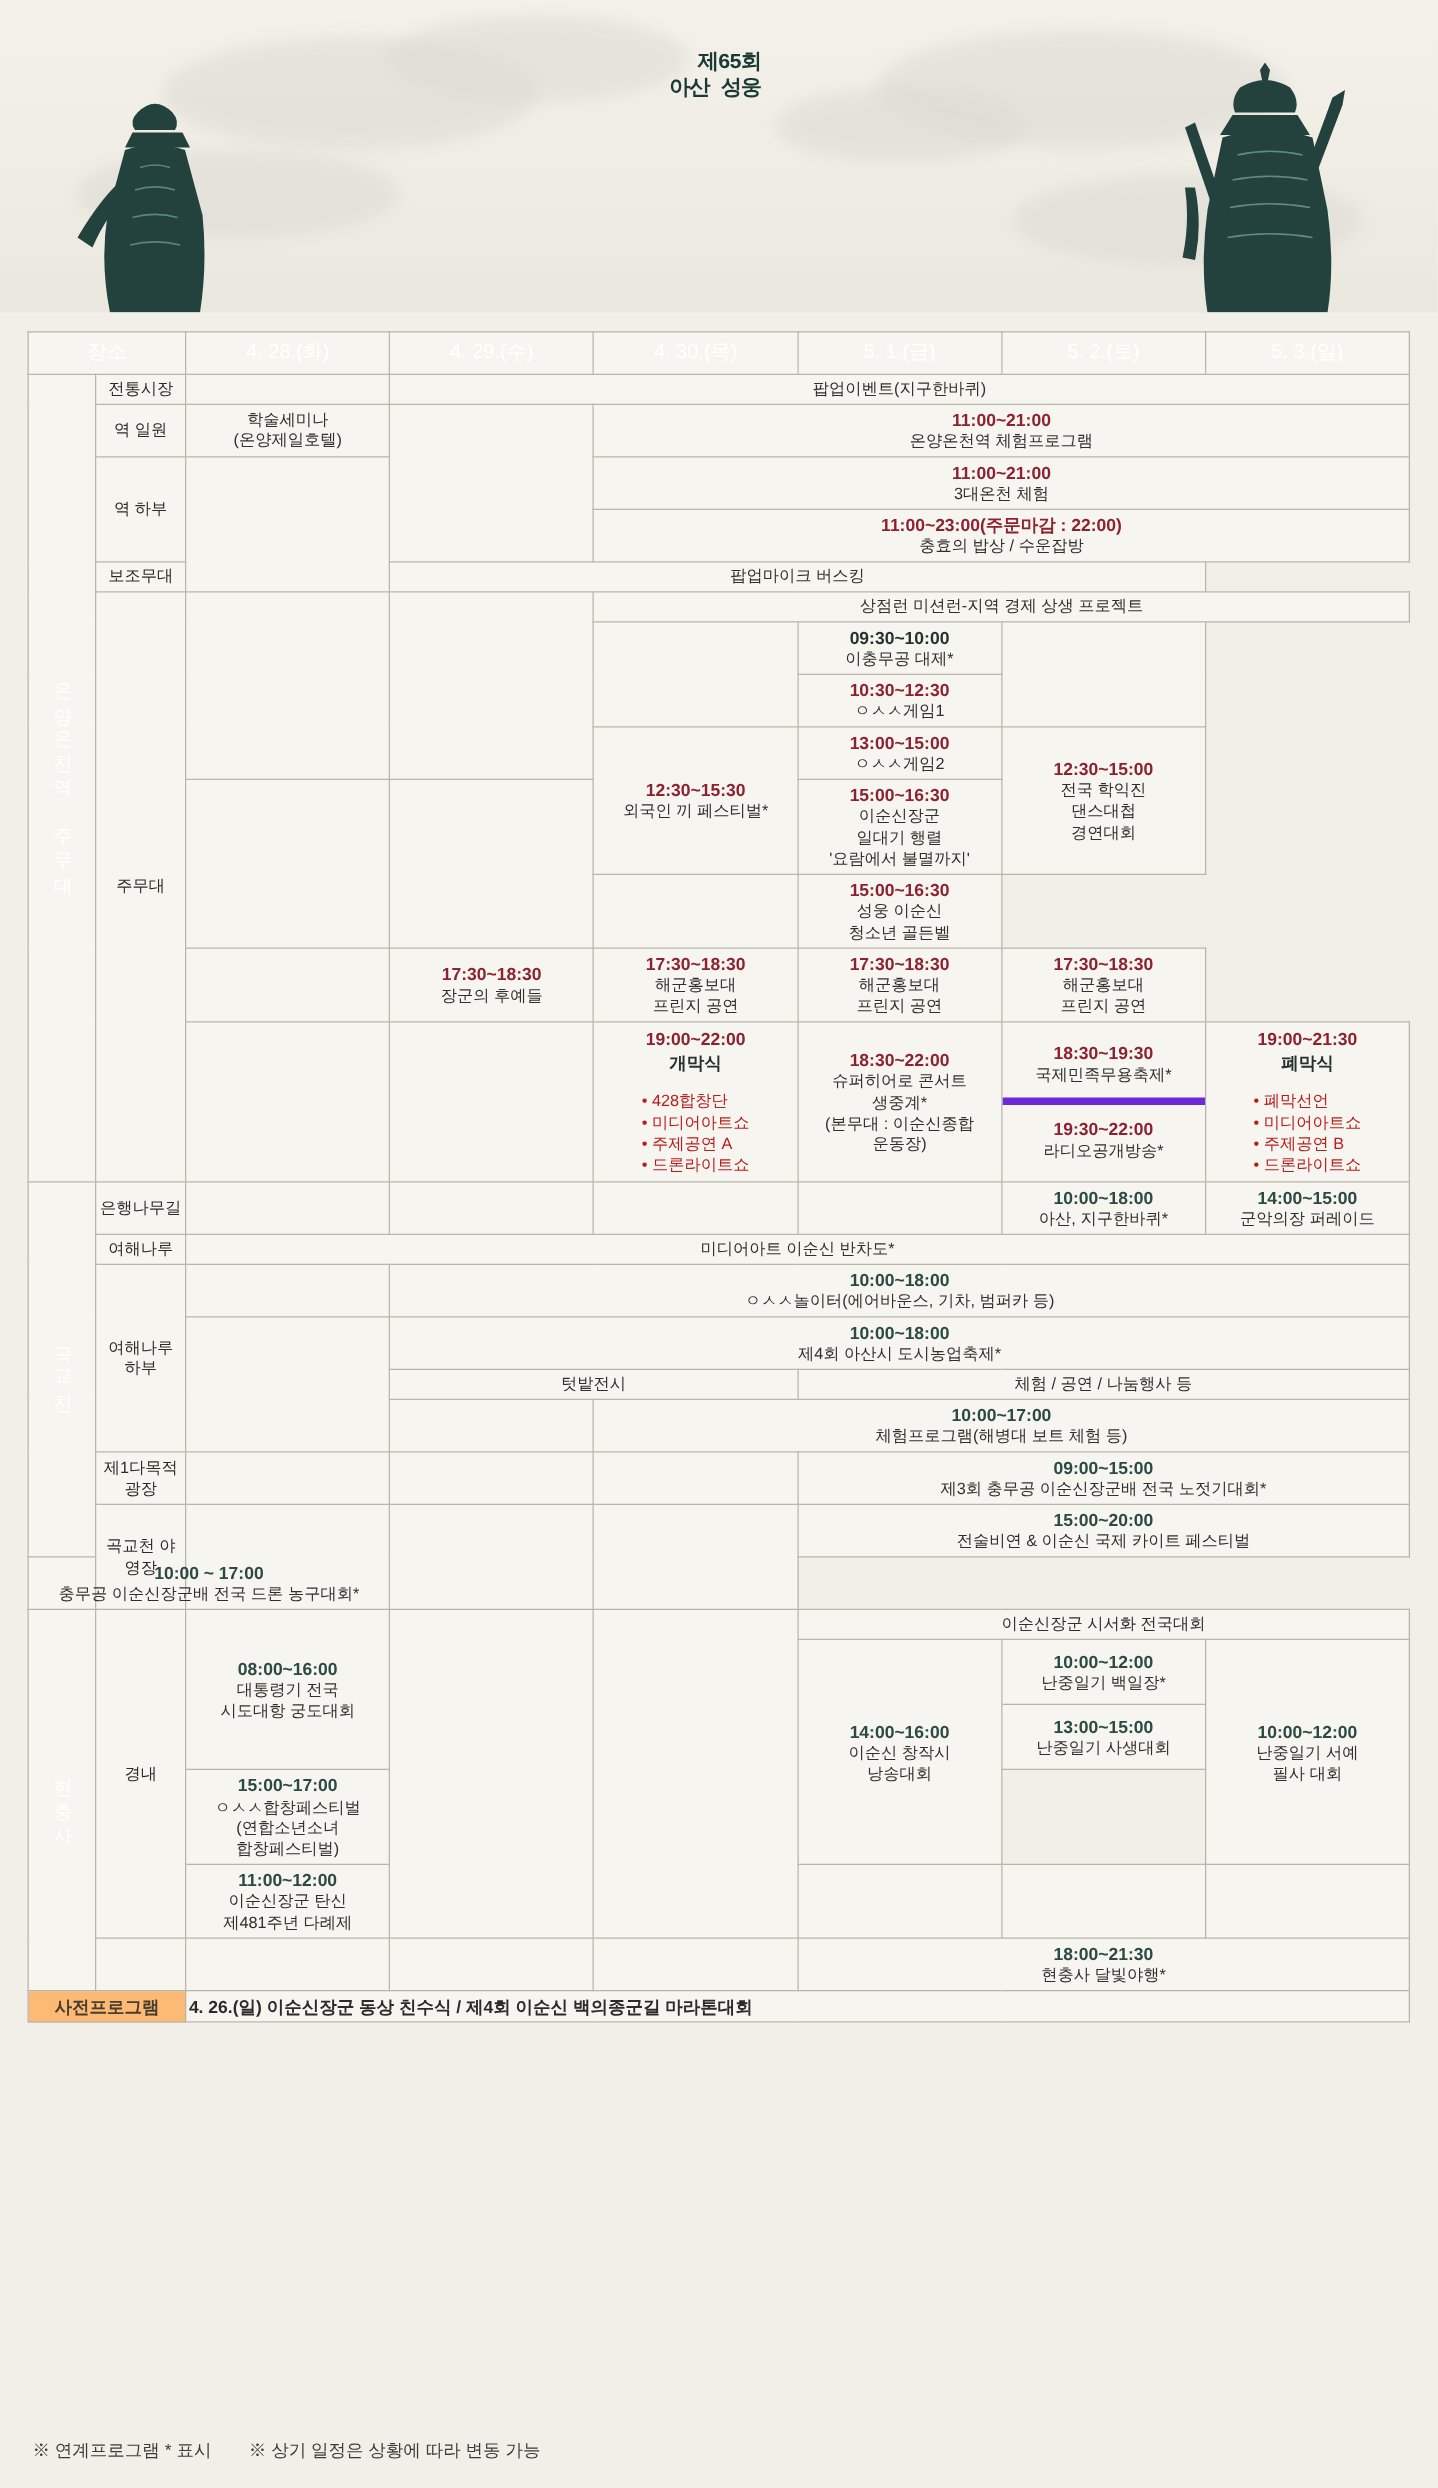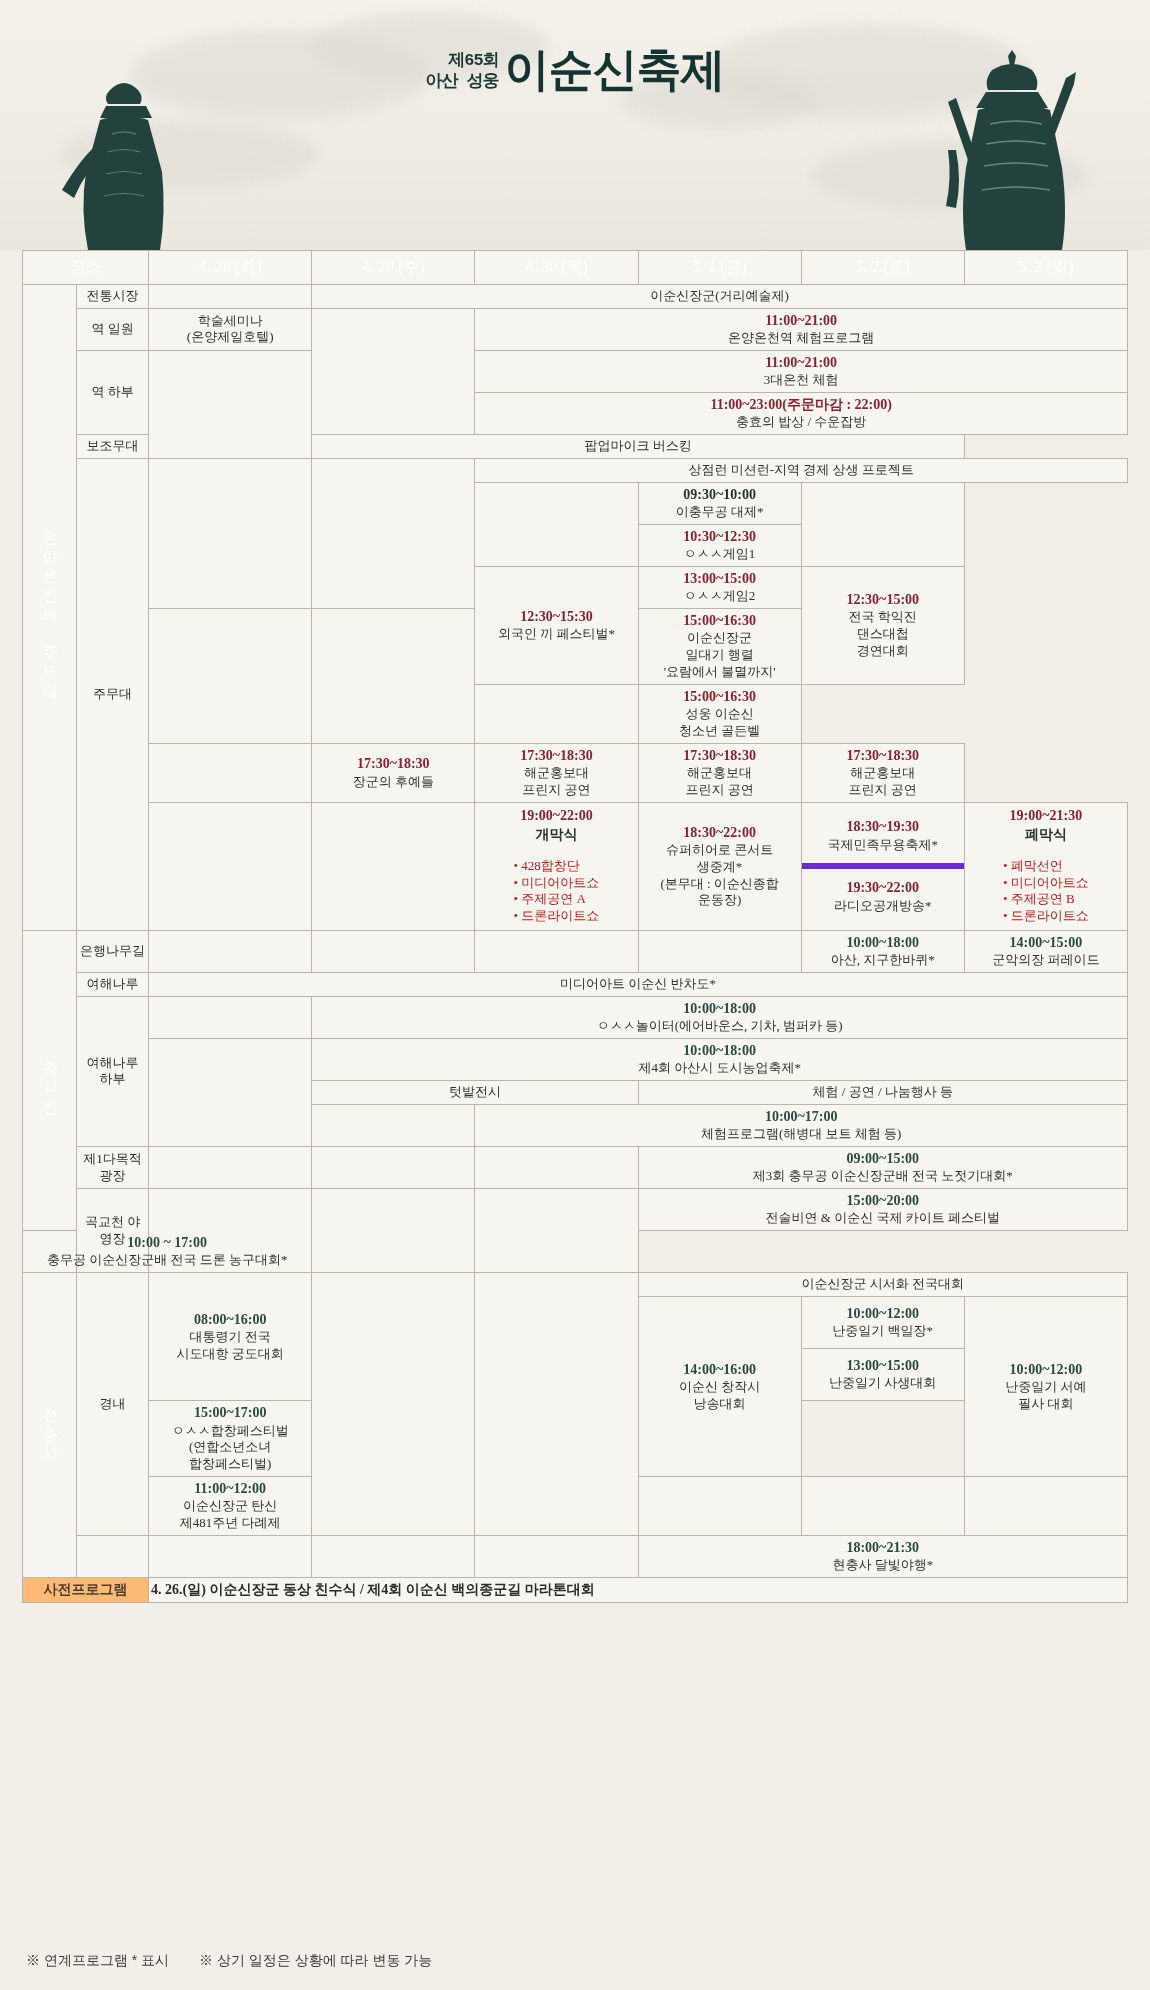--- a/index.html
+++ b/index.html
@@ -70,23 +70,22 @@
     font-weight:bold;
     color:#0f2f2c;
     letter-spacing:6px;
     line-height:1.05;
     text-shadow:1px 2px 0 rgba(0,0,0,.08);
   }
 
   
   .sheet {
     position:absolute;
-    left:22px; top:250px;
+    left:22px; top:265px;
     width:1106px;
-    font-family:Liberation Serif, serif;
   }
   table.sched {
     border-collapse:collapse;
     width:1106px;
     table-layout:fixed;
     font-size:14px;
   }
   table.sched td, table.sched th {
     border:1px solid #b9b5ab;
     text-align:center;
@@ -195,21 +194,21 @@
         <path d="M64 116 q32 -6 64 0"></path>
         <path d="M62 140 q34 -6 68 0"></path>
       </g>
     </svg>
   </div>
 
   <div class="title-wrap">
     <div class="t-sub">
       <div>제65회</div>
       <div>아산 성웅</div>
-    </div><div class="t-main">이순신축제</div>
+    </div>
   </div>
 </div>
 
 <div class="sheet">
 <table class="sched">
   <colgroup>
     <col style="width:54px">
         <col style="width:72px">
     <col style="width:163px">
         <col style="width:163px">
@@ -231,21 +230,21 @@
   </thead>
   <tbody>
 
     <tr>
       <td class="group g-onyang" rowspan="13">
         <span>온양온천역 주무대</span>
       </td>
       <td class="sub">전통시장</td>
       <td class="empty"></td>
       <td colspan="5">
-        <div class="cell-sub">이순신장군(거리예술제)</div>
+        <div class="cell-sub">팝업이벤트(지구한바퀴)</div>
       </td>
     </tr>
     <tr>
       <td class="sub">역 일원</td>
       <td rowspan="1">
         <div class="cell-sub">학술세미나</div>
         <div class="cell-sub">(온양제일호텔)</div>
       </td>
       <td rowspan="3" class="empty"></td>
       <td colspan="4">

